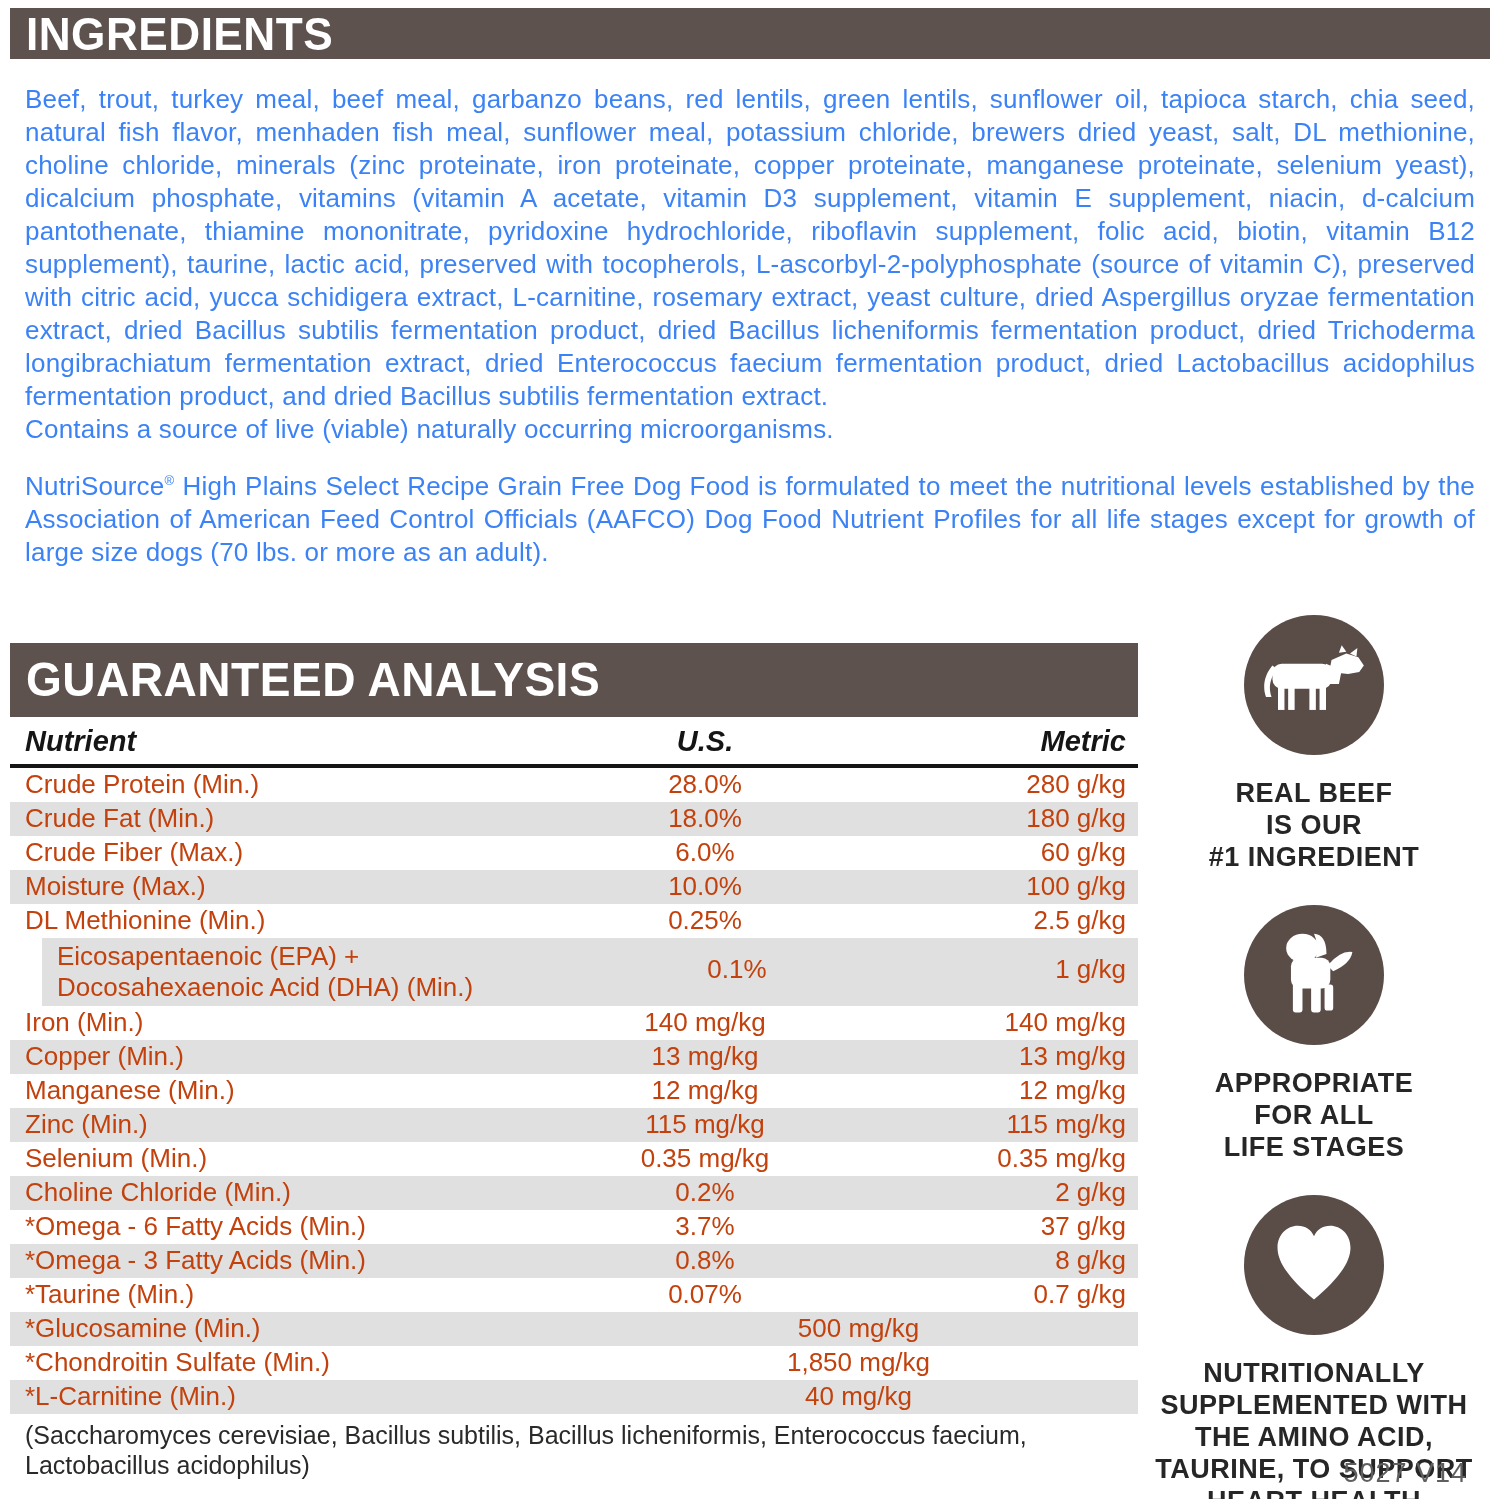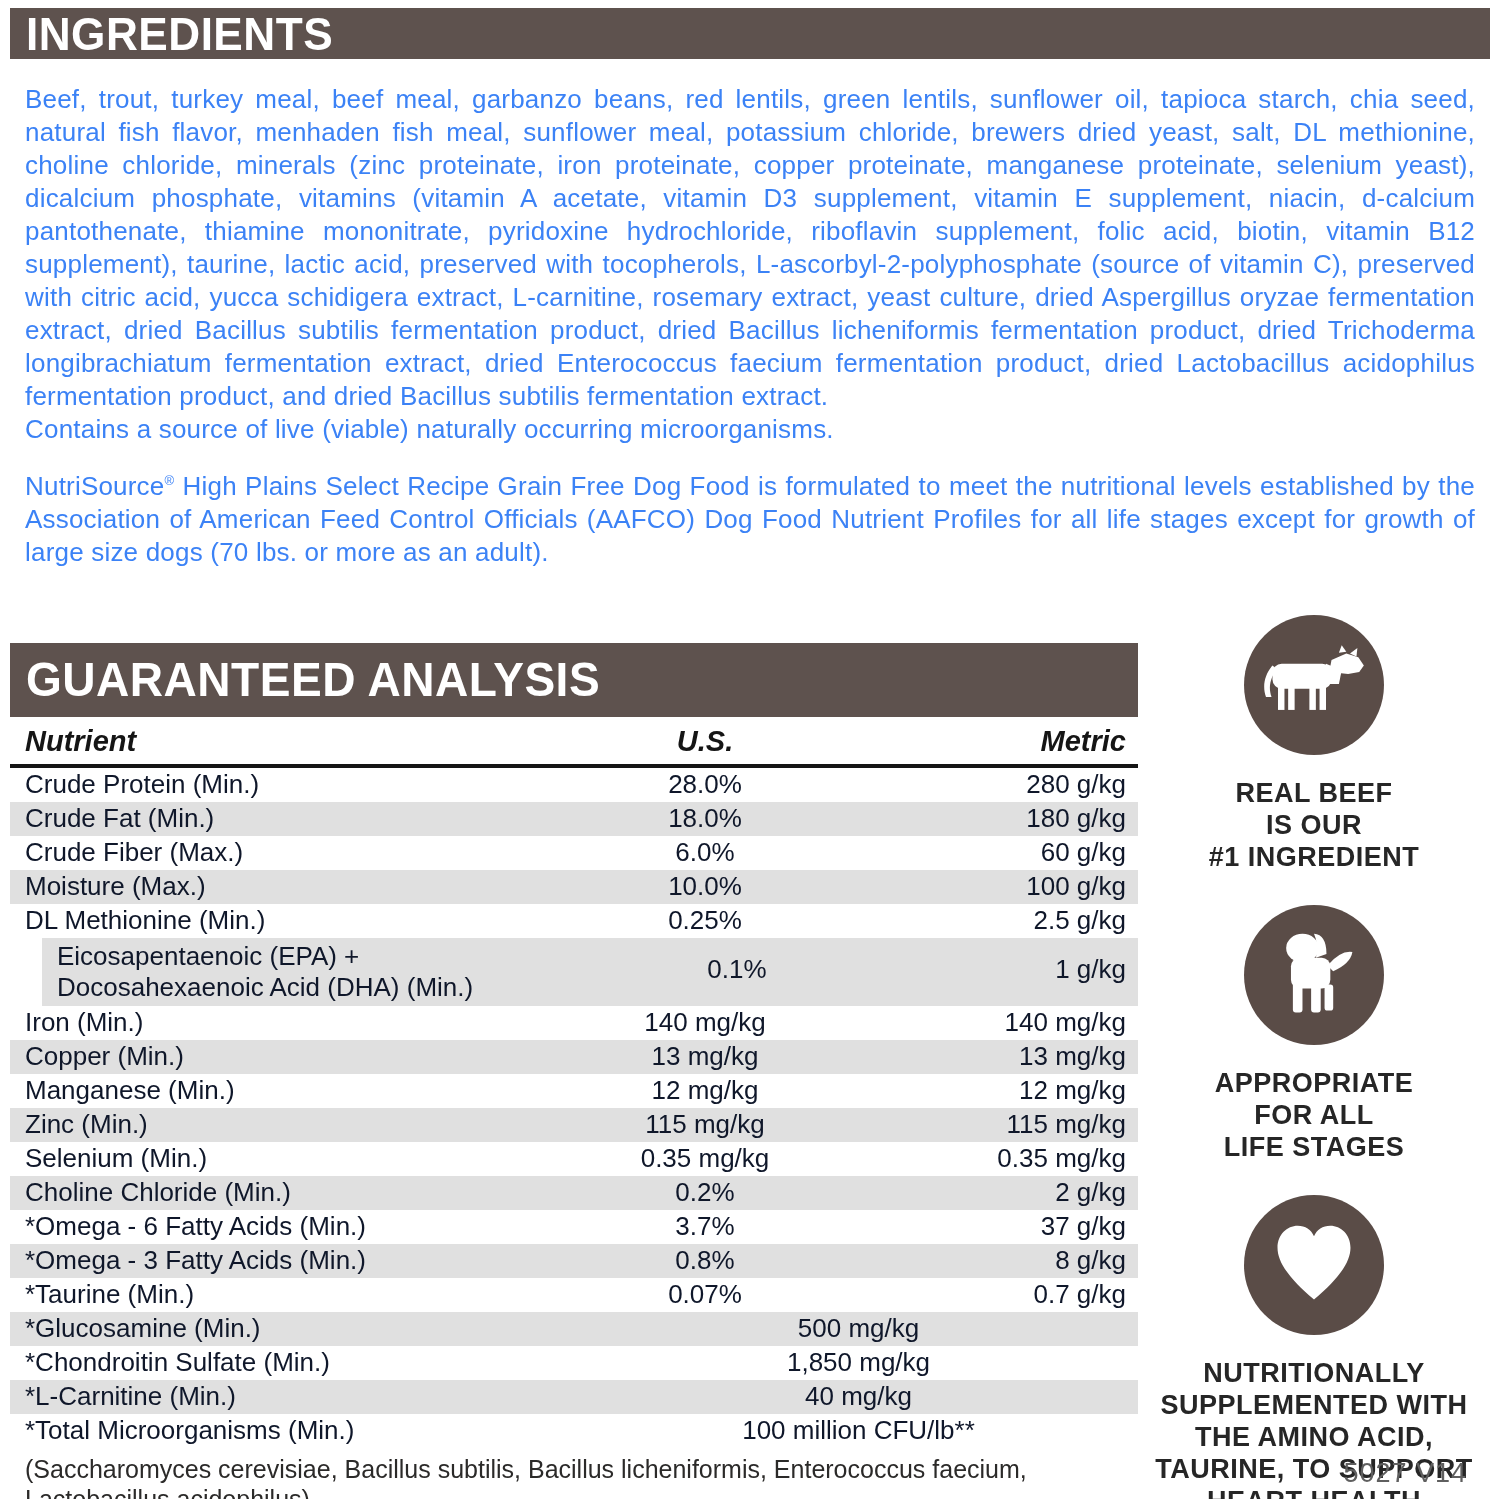--- a/index.html
+++ b/index.html
@@ -57,21 +57,21 @@
     padding:8px 0 6px 0;
     font-style:italic;
   }
   .thead .h-nutrient { padding-left:15px; }
   .thead .h-us { text-align:center; }
   .thead .h-metric { text-align:right; padding-right:12px; }
 
   .trow {
     display:grid; grid-template-columns:545px 300px 1fr;
     min-height:34px; align-items:center;
-    font-size:26px; color:#0f172a;
+    font-size:26px; color:#c2410c;
   }
   .trow.stripe { background:#e0e0e0; }
   .trow.tall { min-height:68px;margin-left:32px; }
   .cell { display:flex; align-items:center; }
   .cell-nutrient { padding-left:15px; white-space:pre-line; line-height:31px; }
   .cell-us { justify-content:center; }
   .cell-metric { justify-content:flex-end; padding-right:12px; }
   .cell-span { grid-column:2 / 4; justify-content:center; transform:translateX(12px); }
   .trow.tall .cell-us, .trow.tall .cell-metric { align-items:flex-end; padding-bottom:5px; }
 
@@ -211,24 +211,20 @@
             <div class="cell cell-nutrient">*Glucosamine (Min.)</div>
             <div class="cell cell-span">500 mg/kg</div>
           </div>
           <div class="trow">
             <div class="cell cell-nutrient">*Chondroitin Sulfate (Min.)</div>
             <div class="cell cell-span">1,850 mg/kg</div>
           </div>
           <div class="trow stripe">
             <div class="cell cell-nutrient">*L-Carnitine (Min.)</div>
             <div class="cell cell-span">40 mg/kg</div>
-          </div>
-          <div class="trow">
-            <div class="cell cell-nutrient">*Total Microorganisms (Min.)</div>
-            <div class="cell cell-span">100 million CFU/lb**</div>
           </div>
         </div>
 
       <div class="footnotes">
         <div class="footnote">(Saccharomyces cerevisiae, Bacillus subtilis, Bacillus licheniformis, Enterococcus faecium, Lactobacillus acidophilus)</div>
 
       </div>
     </div>
 
     <div class="right-col">

